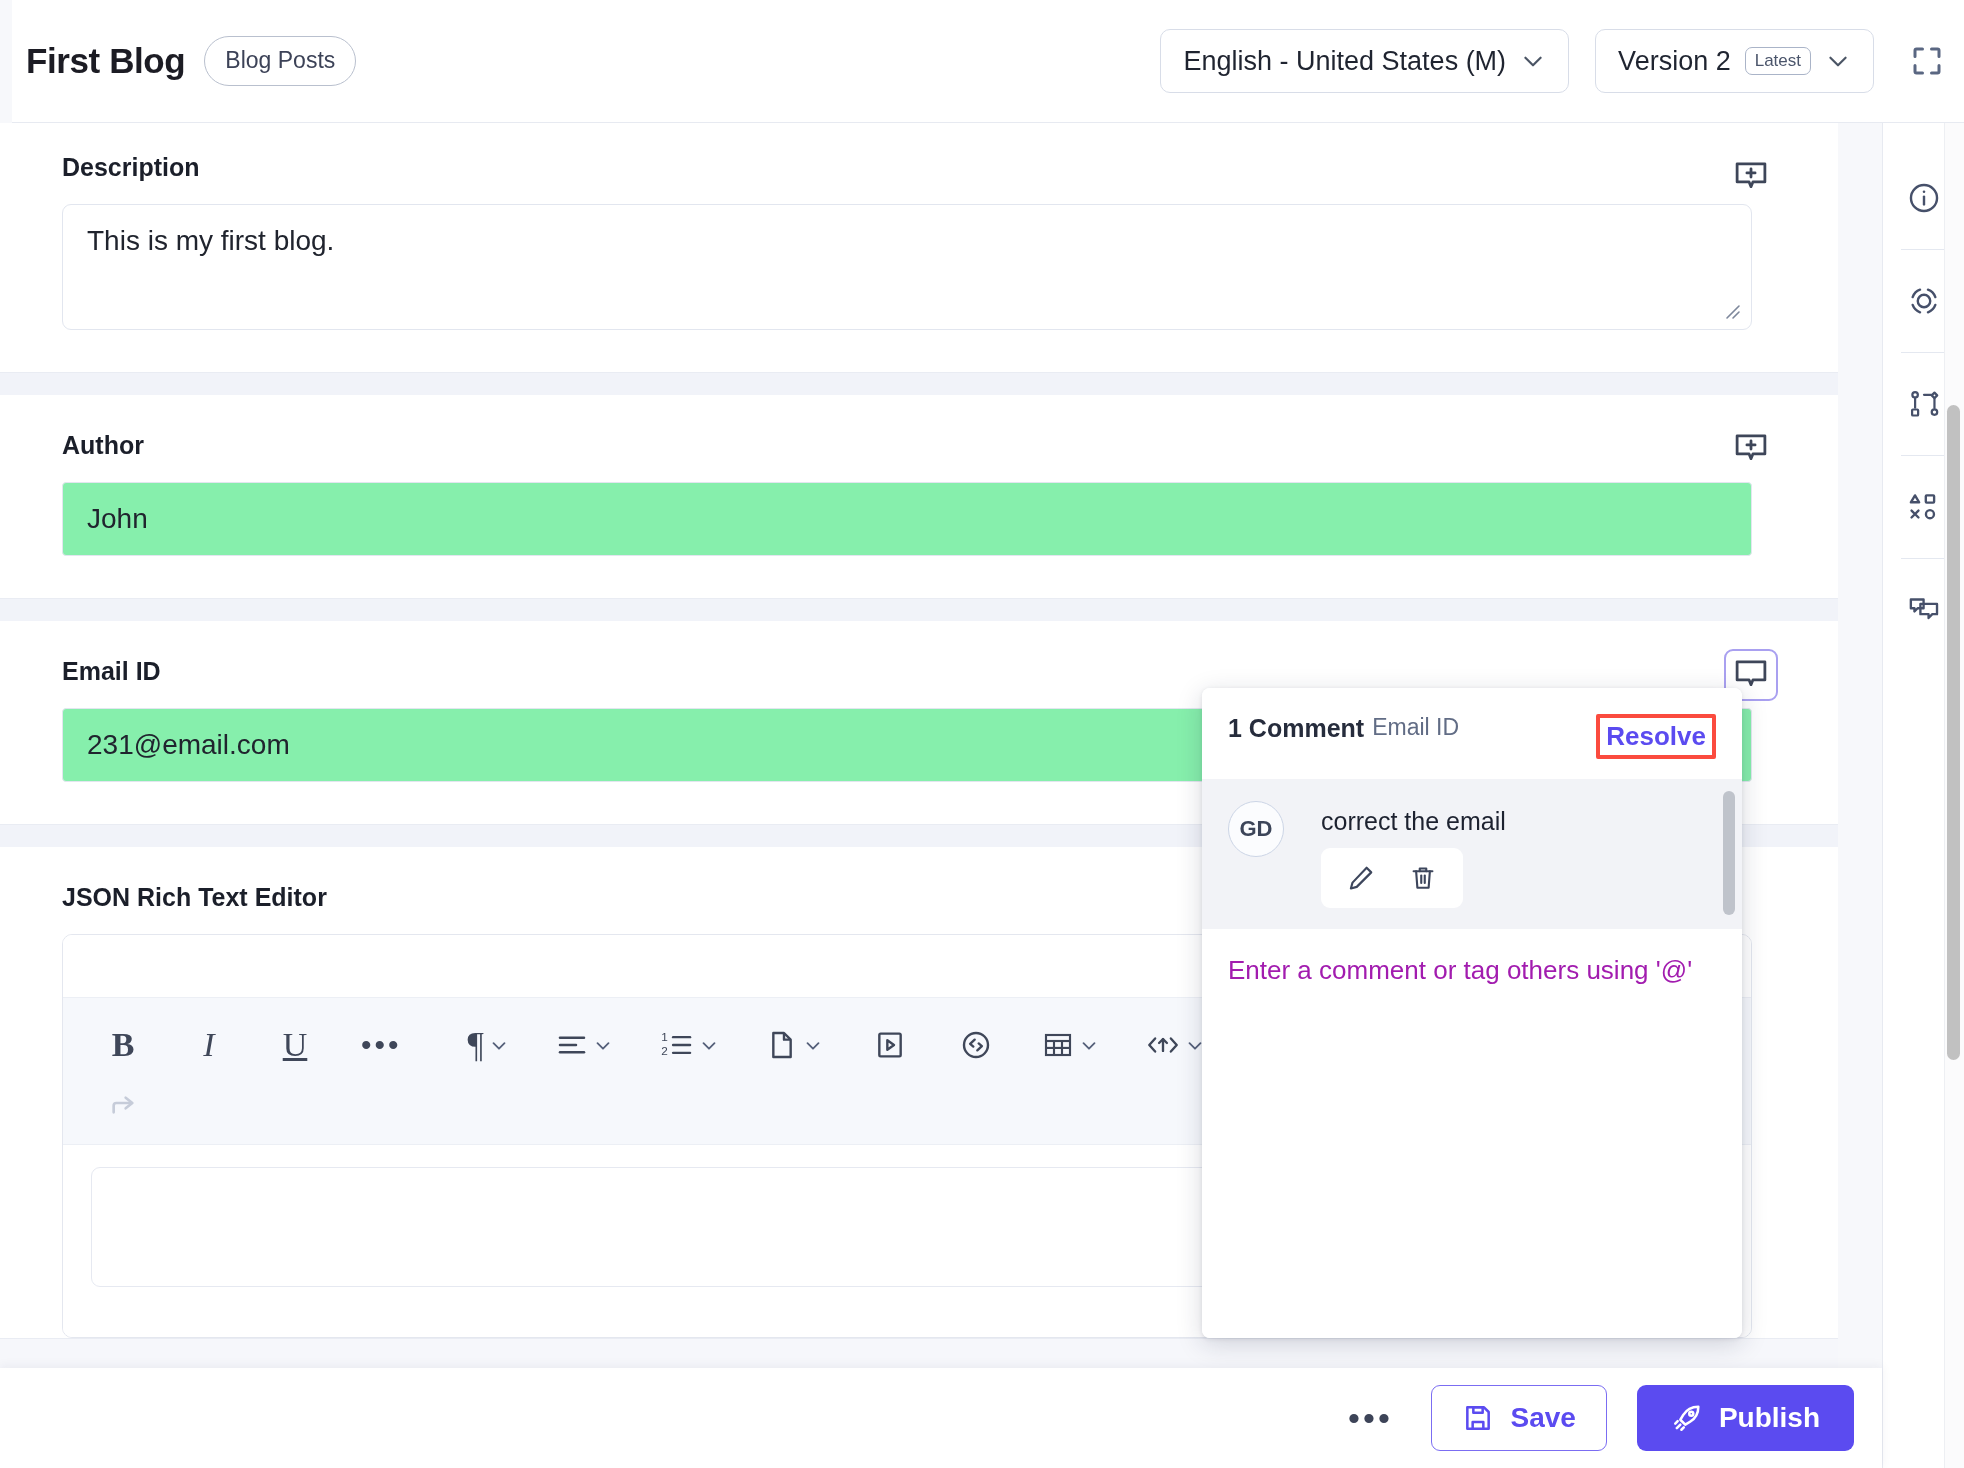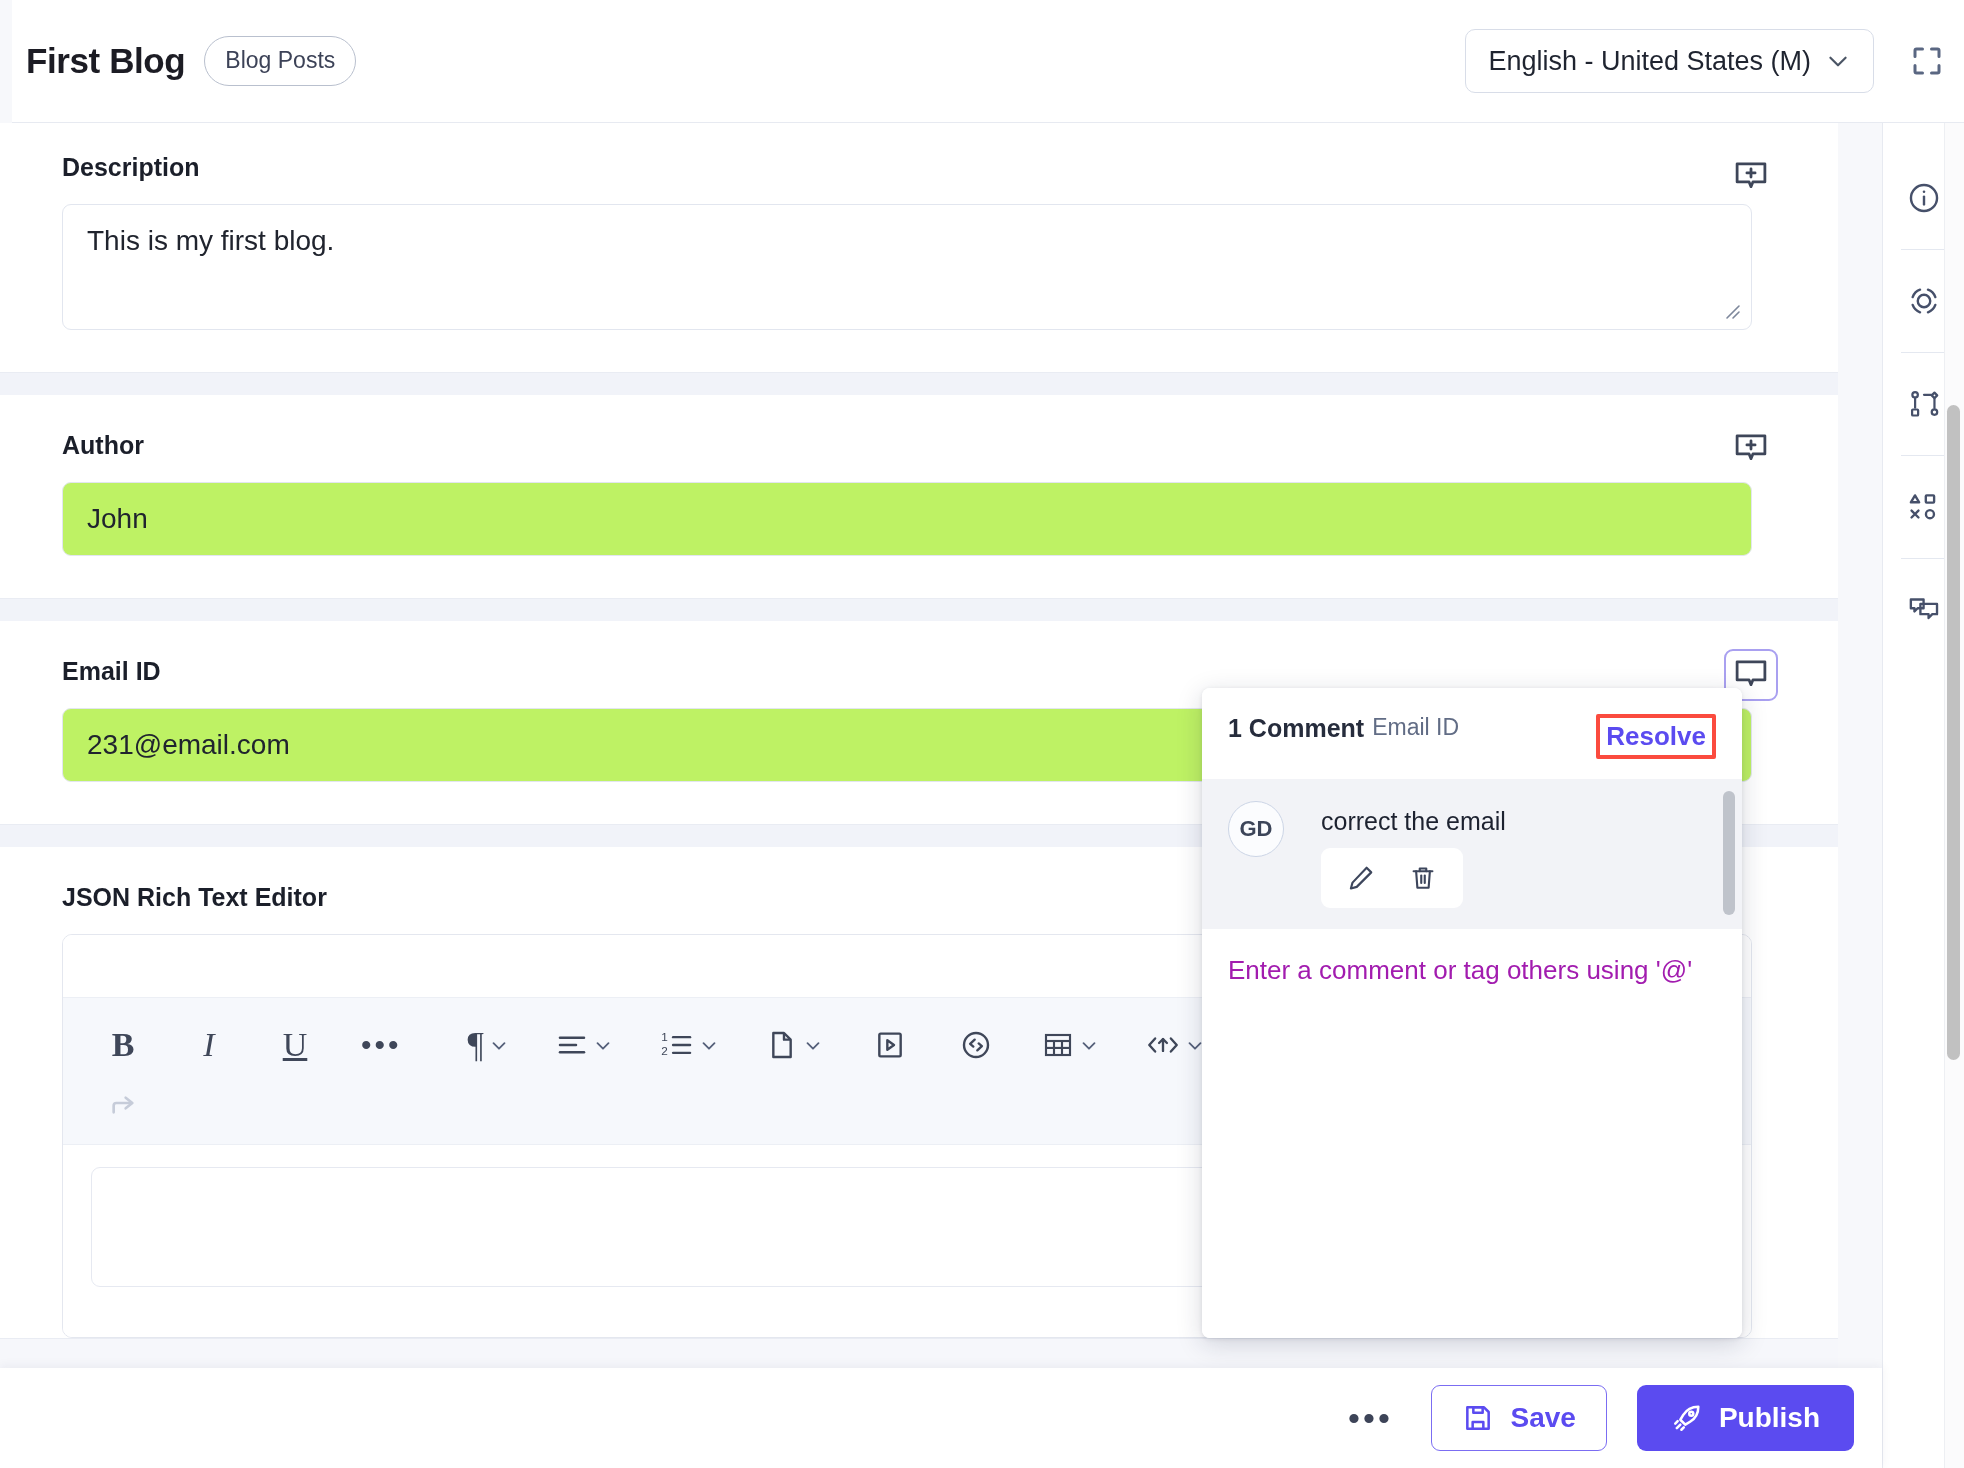--- a/index.html
+++ b/index.html
@@ -58,22 +58,22 @@
   .content {
     position: absolute; top: 123px; left: 0; width: 1838px; height: 1345px;
     overflow: hidden; background: #f6f7fb;
   }
   .card {
     position: relative; background: #fff; border-bottom: 1px solid #e9ecf3;
     padding: 36px 62px 42px;
   }
   .field-label { font-size: 25px; font-weight: 700; color: #1b1f2a; margin-bottom: 22px; }
   .text-input {
-    width: 1690px; border: 1px solid #e2e6ef; border-radius: 9px;
-    background: #bef264; font-size: 28px; color: #20242e;
+    width: 1690px; border: 1px solid #e2e6ef; border-radius: 4px;
+    background: #86efac; font-size: 28px; color: #20242e;
     padding: 20px 24px; font-family: "Liberation Sans", sans-serif;
     display: block;
   }
   .textarea-box {
     width: 1690px; height: 126px; border: 1px solid #e2e6ef; border-radius: 9px;
     background: #fff; position: relative; padding: 20px 24px; font-size: 28px; color: #20242e;
   }
   .resize-grip {
     position: absolute; right: 9px; bottom: 8px; width: 22px; height: 22px; color: #7d879b;
   }
@@ -207,20 +207,29 @@
 
       <div class="select-box">
         <span class="sel-label">English - United States (M)</span>
         <span class="chev">
           <svg viewBox="0 0 24 24" width="26" height="26" fill="none" stroke="currentColor" stroke-width="2" stroke-linecap="round" stroke-linejoin="round">
               <polyline points="5 9 12 16 19 9"></polyline>
             </svg>
         </span>
       </div>
 
+      <div class="select-box">
+        <span class="sel-label">Version 2</span>
+        <span class="badge-latest">Latest</span>
+        <span class="chev">
+          <svg viewBox="0 0 24 24" width="26" height="26" fill="none" stroke="currentColor" stroke-width="2" stroke-linecap="round" stroke-linejoin="round">
+              <polyline points="5 9 12 16 19 9"></polyline>
+            </svg>
+        </span>
+      </div>
 
       <button class="icon-btn-plain">
         <svg viewBox="0 0 24 24" width="36" height="36" fill="none" stroke="currentColor" stroke-width="2" stroke-linecap="round" stroke-linejoin="round">
           <path d="M4 9V5a1 1 0 0 1 1-1h4"></path>
             <path d="M20 9V5a1 1 0 0 0-1-1h-4"></path>
           <path d="M4 15v4a1 1 0 0 0 1 1h4"></path>
             <path d="M20 15v4a1 1 0 0 1-1 1h-4"></path>
         </svg>
       </button>
     </div>

